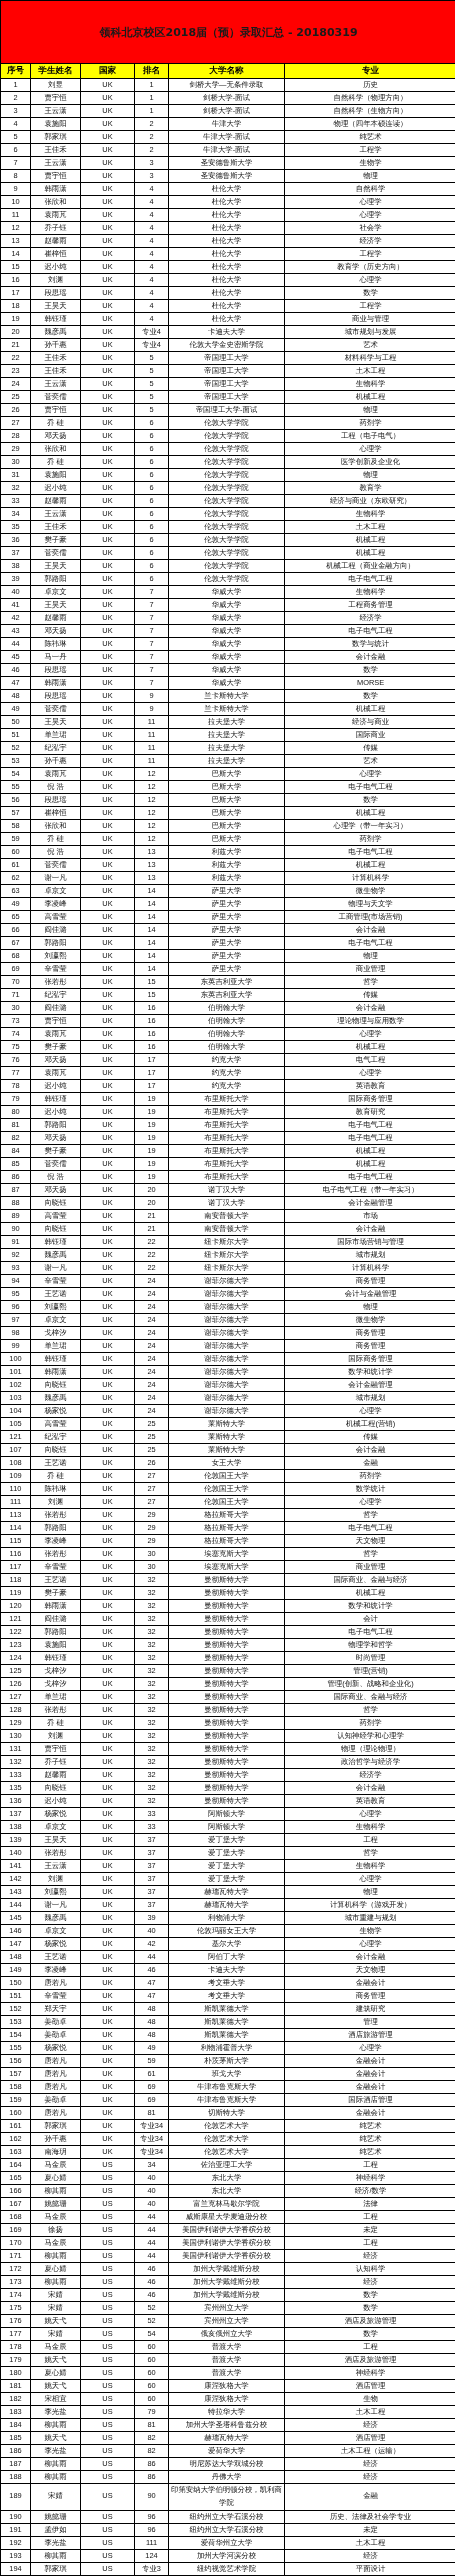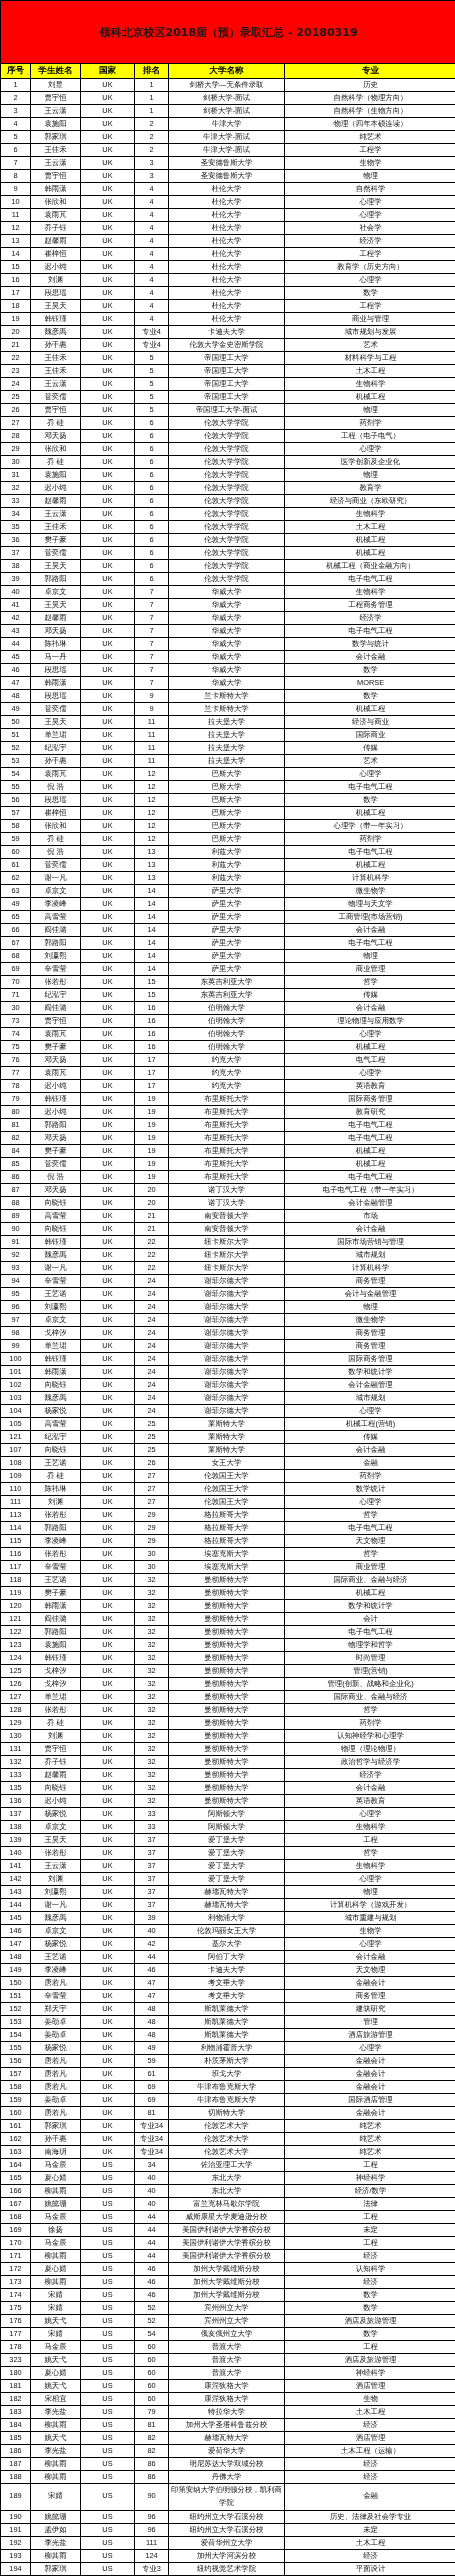--- a/index.html
+++ b/index.html
@@ -1442,21 +1442,21 @@
       </tr>
       <tr>
         <td class="c">178</td>
         <td class="c">马金辰</td>
         <td class="c">US</td>
         <td class="c">60</td>
         <td class="c">普渡大学</td>
         <td class="c">工程</td>
       </tr>
       <tr>
-        <td class="c">323</td>
+        <td class="c">179</td>
         <td class="c">姚天弋</td>
         <td class="c">US</td>
         <td class="c">60</td>
         <td class="c">普渡大学</td>
         <td class="c">酒店及旅游管理</td>
       </tr>
       <tr>
         <td class="c">180</td>
         <td class="c">夏心婧</td>
         <td class="c">US</td>

